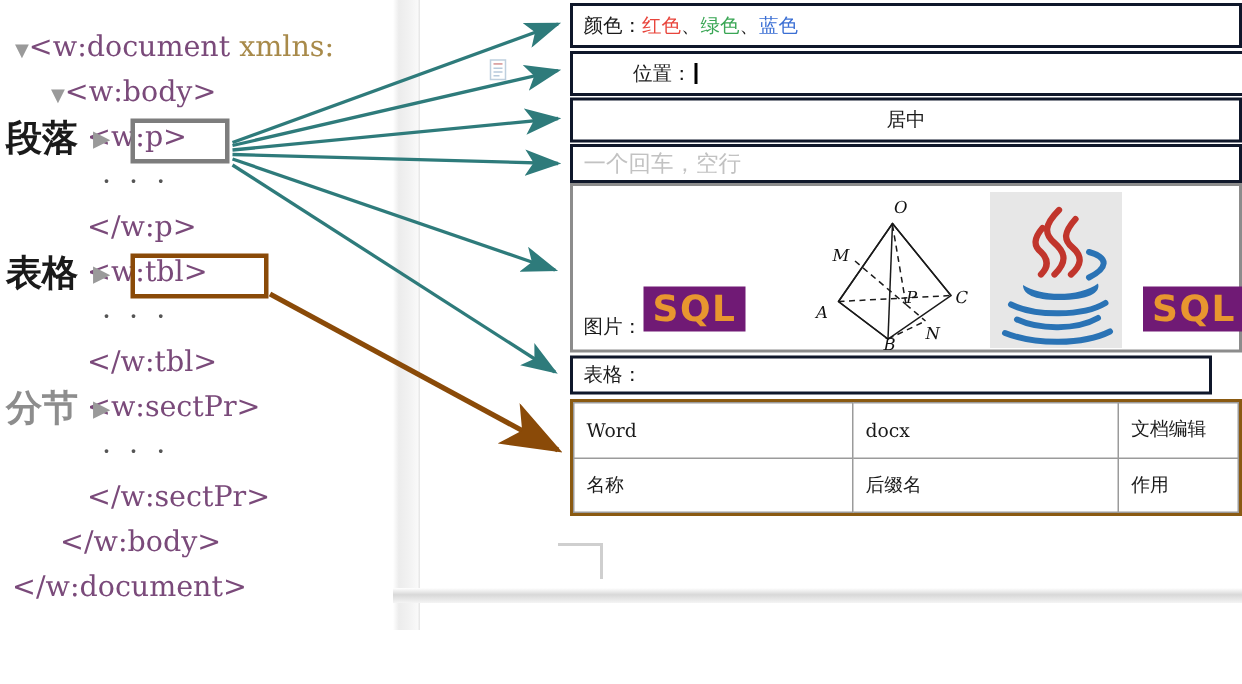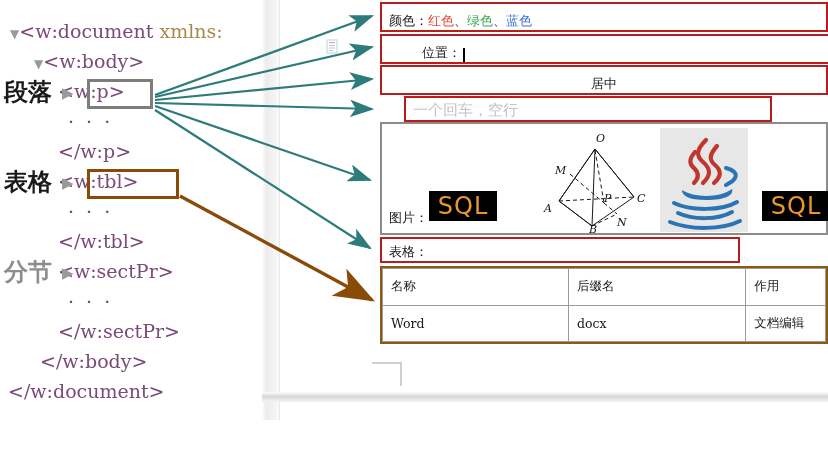--- a/index.html
+++ b/index.html
@@ -60,29 +60,29 @@
   .gutter-edge2{position:absolute;left:279px;top:0;width:1px;height:420px;background:#e8e8e8;}
   .bottom-band{
     position:absolute;left:262px;top:392px;width:566px;height:10px;
     background:linear-gradient(to bottom,#ffffff 0%,#d8d8d8 45%,#f4f4f4 100%);
   }
 
   
   .doc{position:absolute;left:380px;top:0;width:448px;}
   .row{
     box-sizing:border-box;
-    border:2px solid #b91c1c;
+    border:2px solid #0f172a;
     background:#fff;
     position:absolute;
     left:0;
     font-family:Liberation Sans, sans-serif;
     font-size:13px;
     color:#1a1a1a;
     display:flex;
-    align-items:flex-end;
+    align-items:center;
     padding-left:7px;
   }
   .row .red{color:#e8453c;}
   .row .green{color:#3aa655;}
   .row .blue{color:#3b6fd4;}
   .caret{
     display:inline-block;width:2px;height:14px;background:#000;margin-left:2px;
     vertical-align:middle;
   }
   .row.center{justify-content:center;padding-left:0;}
@@ -91,22 +91,22 @@
   
   .picrow{
     box-sizing:border-box;border:2px solid #8c8c8c;background:#fff;
     position:absolute;left:0;
   }
   .picrow-label{
     position:absolute;left:7px;bottom:6px;
     font-family:"DejaVu Sans", sans-serif;font-size:13px;color:#1a1a1a;
   }
   .sql-img{
-    position:absolute;background:#000000;display:flex;align-items:center;justify-content:center;
-    font-family:"DejaVu Sans", sans-serif;font-weight:400;color:#e8962f;letter-spacing:1px;
+    position:absolute;background:#701a75;display:flex;align-items:center;justify-content:center;
+    font-family:"DejaVu Sans", sans-serif;font-weight:700;color:#e8962f;letter-spacing:1px;
   }
   .geo{position:absolute;}
   .javalogo{position:absolute;background:#e7e7e7;}
 
   
   .tblwrap{position:absolute;left:0;box-sizing:border-box;border:2px solid #8a5a12;}
   table.doctbl{border-collapse:collapse;width:100%;height:100%;
     font-family:"DejaVu Sans", sans-serif;font-size:12.5px;color:#1a1a1a;background:#fff;}
   table.doctbl td{border:1px solid #9b9b9b;padding:4px 8px;vertical-align:middle;}
   table.doctbl td.en{font-family:"DejaVu Serif", serif;}
@@ -178,21 +178,21 @@
 
     <div class="row" style="top:34px;height:30px;width:520px;padding-left:40px;">
       <span>位置：</span>
         <span class="caret"></span>
     </div>
 
     <div class="row center" style="top:65px;height:30px;width:448px;">
       <span>居中</span>
     </div>
 
-    <div class="row placeholder" style="top:96px;height:26px;width:368px;margin-left:24px;">
+    <div class="row placeholder" style="top:96px;height:26px;width:448px;">
       <span>一个回车，空行</span>
     </div>
 
     <div class="picrow" style="top:122px;height:113px;width:448px;">
 
       <div class="picrow-label">图片：</div>
 
       <div class="sql-img" style="left:47px;top:67px;width:68px;height:30px;font-size:24px;">
         <span>SQL</span>
       </div>
@@ -237,36 +237,36 @@
           <path d="M10 94 C30 102 62 102 80 93"></path>
           <path d="M66 57 C78 51 80 44 66 40"></path>
         </g>
       </svg>
 
       <div class="sql-img" style="left:380px;top:67px;width:68px;height:30px;font-size:24px;">
         <span>SQL</span>
       </div>
     </div>
 
-    <div class="row" style="top:237px;height:26px;width:360px;">
+    <div class="row" style="top:237px;height:26px;width:428px;">
       <span>表格：</span>
     </div>
 
     <div class="tblwrap" style="top:266px;height:78px;width:448px;">
       <table class="doctbl">
         <tbody id="tbl-body">
             <tr>
+              <td class="en">Word</td>
+              <td class="en">docx</td>
+              <td>文档编辑</td>
+            </tr>
+            <tr>
               <td style="width: 42%;">名称</td>
               <td style="width: 40%;">后缀名</td>
               <td style="width: 18%;">作用</td>
-            </tr>
-            <tr>
-              <td class="en">Word</td>
-              <td class="en">docx</td>
-              <td>文档编辑</td>
             </tr>
           </tbody>
       </table>
     </div>
 
   </div>
 
   <svg class="paste-icon" viewBox="0 0 14 16">
     <rect x="1" y="1" width="10" height="13" fill="#ffffff" stroke="#8aa9c4" stroke-width="1"></rect>
     <rect x="3" y="3" width="6" height="1.2" fill="#c05a5a"></rect>

